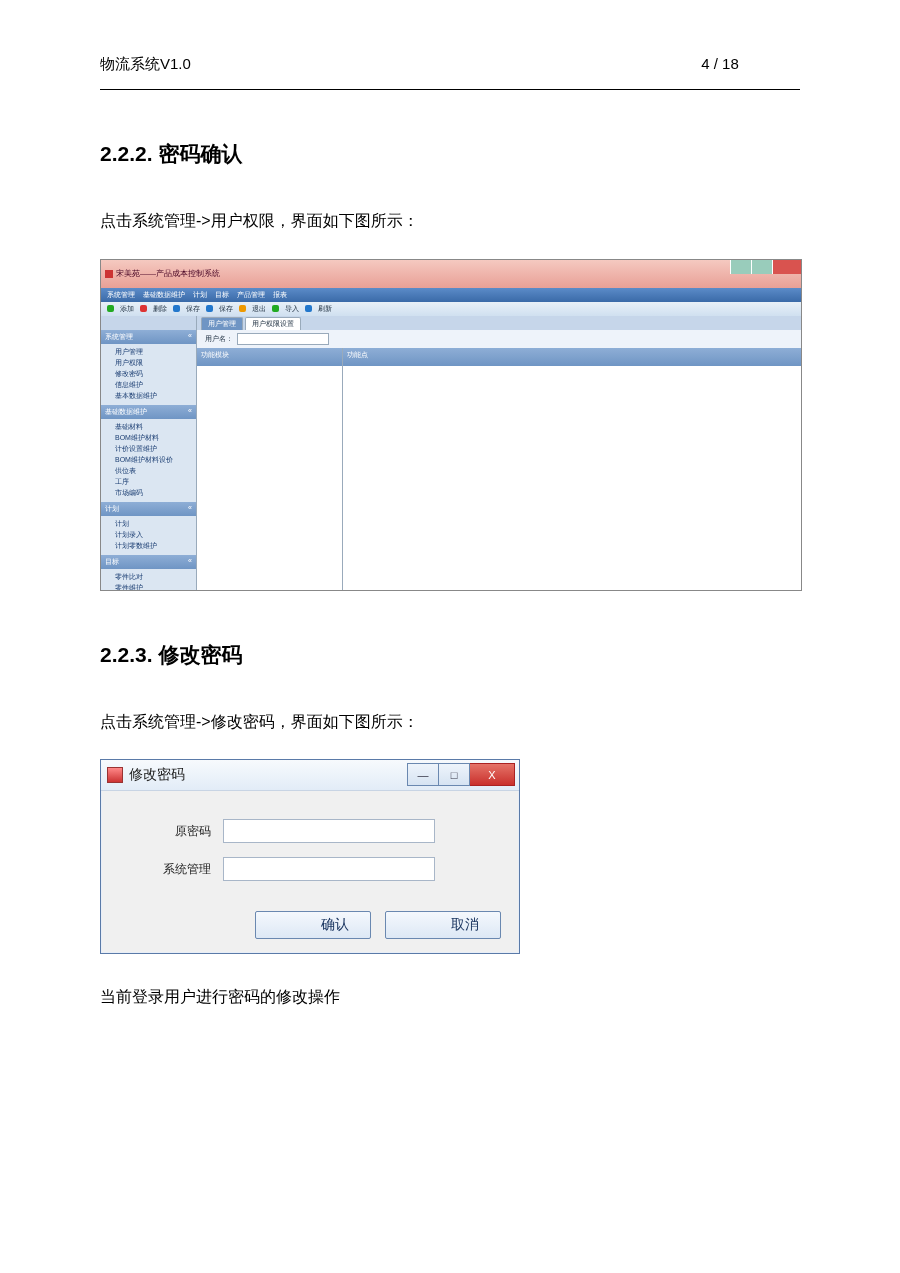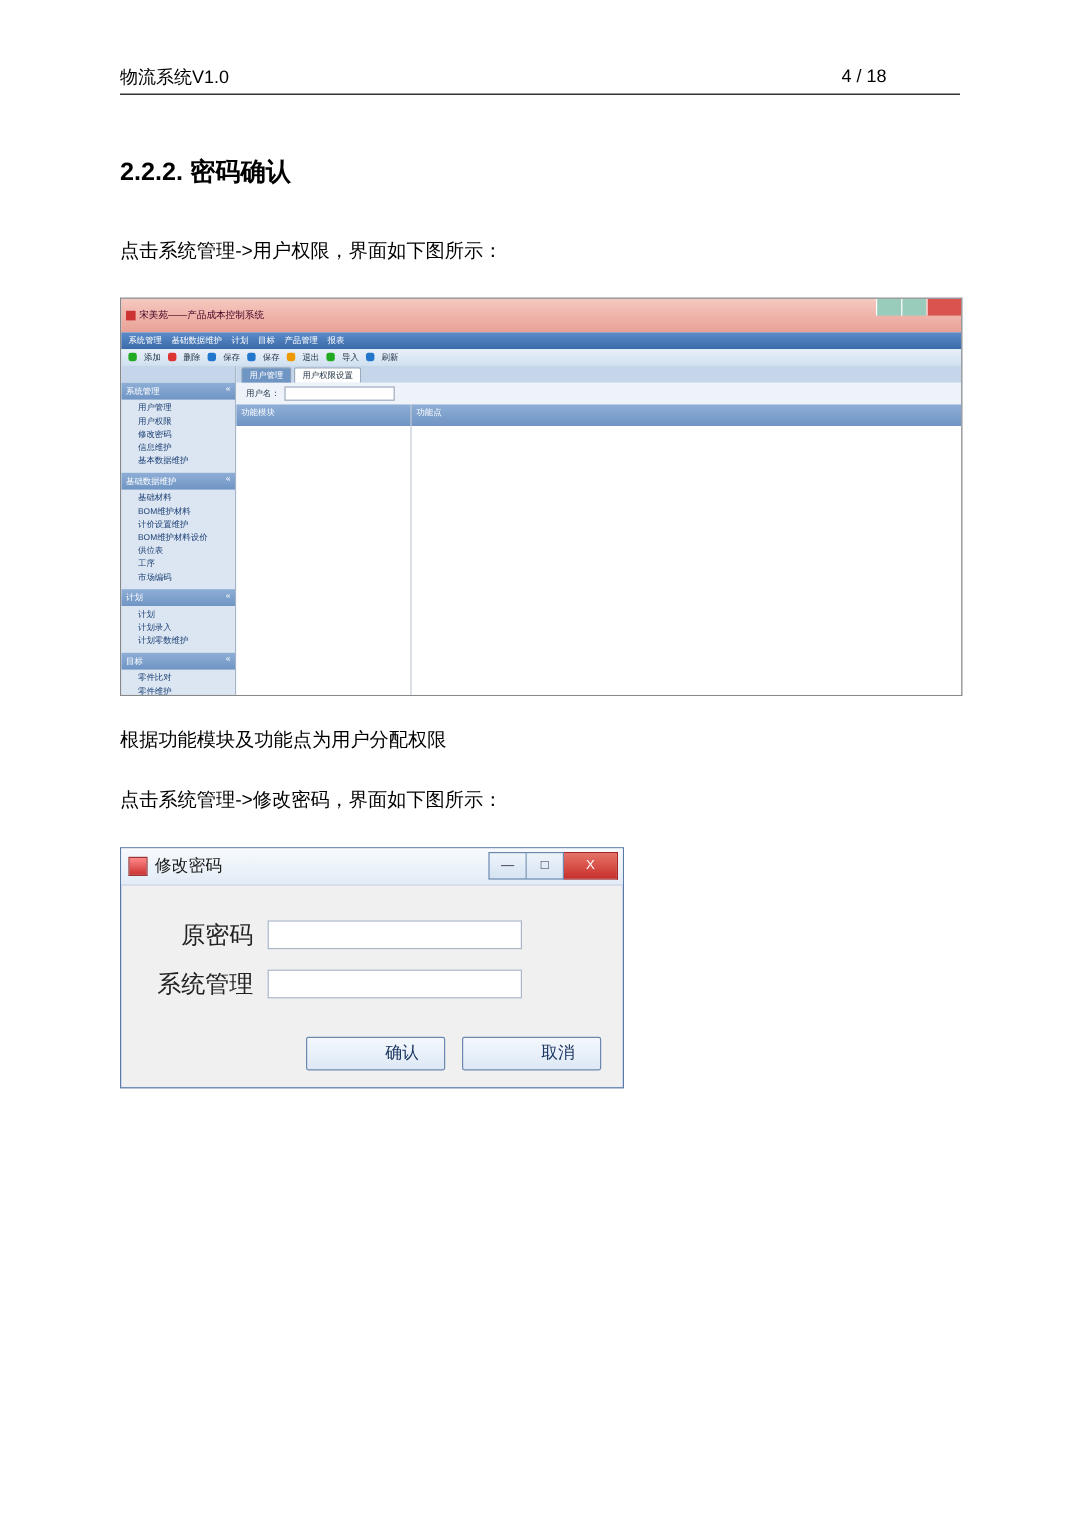--- a/index.html
+++ b/index.html
@@ -13,21 +13,21 @@
     min-height: 1273px;
     margin: 0 auto;
     padding: 55px 100px 60px 100px;
     box-sizing: border-box;
     position: relative;
   }
   .header {
     display: flex;
     font-size: 15px;
     border-bottom: 1px solid #000;
-    padding-bottom: 4px;
+    padding-bottom: 15px;
     margin-bottom: 50px;
   }
   .header-title { flex: 1; }
   .header-page { width: 160px; text-align: center; }
   h2 {
     font-size: 21px;
     font-weight: bold;
     margin: 0 0 40px 0;
   }
   .body-text {
@@ -131,21 +131,21 @@
   .dlg-title { color:#1a1a1a; font-size:14px; }
   .dlg-wbtns { position:absolute; right:4px; top:3px; display:flex; gap:0; }
   .dlg-wb {
     width:30px;height:21px;border:1px solid #6a88b0;background:linear-gradient(#eef4fb,#d6e3f2);
     display:flex;align-items:center;justify-content:center;font-size:11px;color:#334;
   }
   .dlg-wb.max { border-left:none;}
   .dlg-wb.close { width:44px;background:linear-gradient(#e57368,#c9302c);color:#fff;border-color:#a22;border-left:none;}
   .dlg-body { padding: 28px 20px 10px 20px; }
   .fld { display:flex; align-items:center; margin-bottom:14px; }
-  .fld-lbl { width:90px; text-align:right; padding-right:12px; color:#222; font-size:20px;}
+  .fld-lbl { width:90px; text-align:right; padding-right:12px; color:#222; font-size:12px;}
   .fld-inp {
     flex:1; max-width:210px; height:22px;
     border:1px solid #a8b6c8; background:#fff;
   }
   .dlg-btns {
     display:flex; justify-content:flex-end; gap:14px;
     padding: 6px 18px 14px 18px;
   }
   .dlg-btn {
     width:70px; height:26px; border:1px solid #6a88b0;
@@ -269,22 +269,22 @@
           </div>
           <div class="split-r">
             <div class="split-hdr">功能点</div>
             <div class="split-body"></div>
           </div>
         </div>
       </div>
     </div>
   </div>
 
-  <p class="body-text">根据功能模块及功能点为用户分配权限</p>
-
+
+  <h2 style="margin-top:50px;">2.2.3. 修改密码</h2>
   <p class="body-text">点击系统管理-&gt;修改密码，界面如下图所示：</p>
 
   <div class="dlg">
     <div class="dlg-titlebar">
       <span class="dlg-ticon"></span>
       <span class="dlg-title">修改密码</span>
       <div class="dlg-wbtns">
         <span class="dlg-wb">—</span>
         <span class="dlg-wb max">□</span>
         <span class="dlg-wb close">X</span>
@@ -299,14 +299,15 @@
         <span class="fld-lbl">系统管理</span>
         <span class="fld-inp"></span>
       </div>
     </div>
     <div class="dlg-btns">
       <span class="dlg-btn">确认</span>
       <span class="dlg-btn">取消</span>
     </div>
   </div>
 
+  <p class="body-text">当前登录用户进行密码的修改操作</p>
 
 </div>
 
 </body></html>

